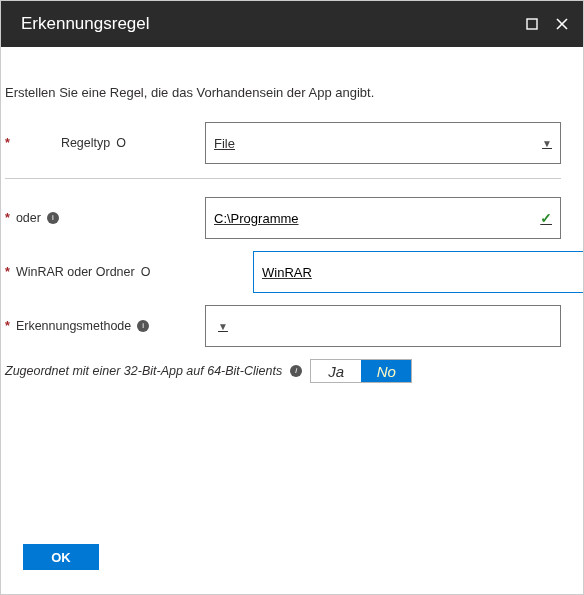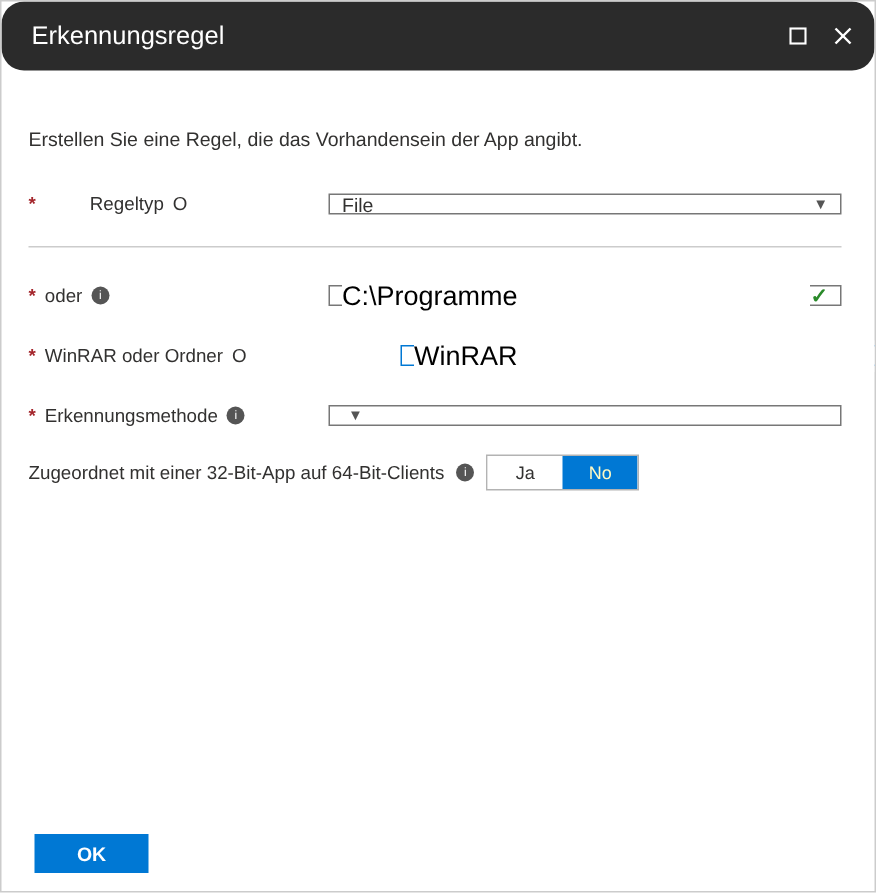--- a/index.html
+++ b/index.html
@@ -15,28 +15,27 @@
       background: #fff;
     }
     .titlebar {
       background: #2b2b2b;
       color: #fff;
       height: 46px;
       display: flex;
       align-items: center;
       padding: 0 14px 0 20px;
       justify-content: space-between;
-      border-radius: 15px;
     }
     .titlebar h1 { font-size: 17px; font-weight: 400; }
     .titlebar .actions { display: flex; gap: 16px; }
     .titlebar .actions span { cursor: pointer; display:flex; align-items:center; }
     .titlebar svg { fill: #fff; }
     .content {
-      padding: 18px 22px 0 18px;
+      padding: 18px 22px 0 4px;
       flex: 1;
       overflow: hidden;
     }
     .intro { margin: 20px 0 22px 0; font-size: 13px; }
     .row {
       display: flex;
       align-items: center;
       margin-bottom: 12px;
       min-height: 28px;
     }
@@ -50,50 +49,51 @@
     }
     .asterisk { color: #a4262c; font-weight: bold; }
     .info-icon {
       display:inline-flex; align-items:center; justify-content:center;
       width:12px; height:12px; border-radius:50%;
       background:#555; color:#fff; font-size:8px; line-height:1;
     }
     .fieldcell { flex:1; }
     .select, .textinput {
       width: 100%;
-      height: 14px;
+      height: 42px;
       border: 1px solid #777;
       padding: 0 8px;
       font-size: 13px;
       display:flex; align-items:center; justify-content:space-between;
       background:#fff;
+      text-decoration:underline;
     }
     .select { cursor:pointer; }
     .chev { font-size: 10px; color:#555; margin-left:4px; }
     .checkmark { color:#2a8a2a; font-weight:bold; font-size:14px; }
     .textinput input {
-      border:none; outline:none; flex:1; font-size:18px; font-family:inherit;
+      border:none; outline:none; flex:1; font-size:13px; font-family:inherit;
     }
     .blue-focus { border-color:#0078d4;margin-left:48px; }
     hr.div {
       border:none; border-top:1px solid #ccc; margin:14px 0 18px 0;
     }
     .toggle-row {
-      display:flex; align-items:center; gap:8px; margin-top:6px; font-size:12.5px;
+      display:flex; align-items:center; gap:8px; margin-top:6px; font-size:12.5px;font-style:italic;
     }
     .toggle {
       display:flex; border:1px solid #b3b3b3; height:24px; overflow:hidden;
     }
     .toggle .opt {
       width:50px; display:flex; align-items:center; justify-content:center;
-      font-size:12px; cursor:pointer; background:#fff;
+      font-size:15px; cursor:pointer; background:#fff;
     }
     .toggle .opt.selected { background:#0078d4; color:#fef9c3; }
     .footer {
-      padding: 0 22px 12px 22px;
+      padding: 0 22px 24px 22px;
       display:flex;
     }
     .ok-btn {
       background:#0078d4; color:#fff; border:none;
       width:76px; height:26px; font-size:13px; font-weight:600;
       cursor:pointer;
     }
   </style>
 </head>
 <body>
@@ -114,21 +114,21 @@
     </span>
   </div>
 </div>
 
 <div class="content">
   <p class="intro">Erstellen Sie eine Regel, die das Vorhandensein der App angibt.</p>
 
   <div class="row">
     <div class="labelcell">
       <span class="asterisk">*</span>
-      <span style="margin-left:30px;">Regeltyp</span>
+      <span style="margin-left:45px;">Regeltyp</span>
       <span>O</span>
     </div>
     <div class="fieldcell">
       <div class="select">
         <span>File</span>
         <span class="chev">▼</span>
       </div>
     </div>
   </div>
 

